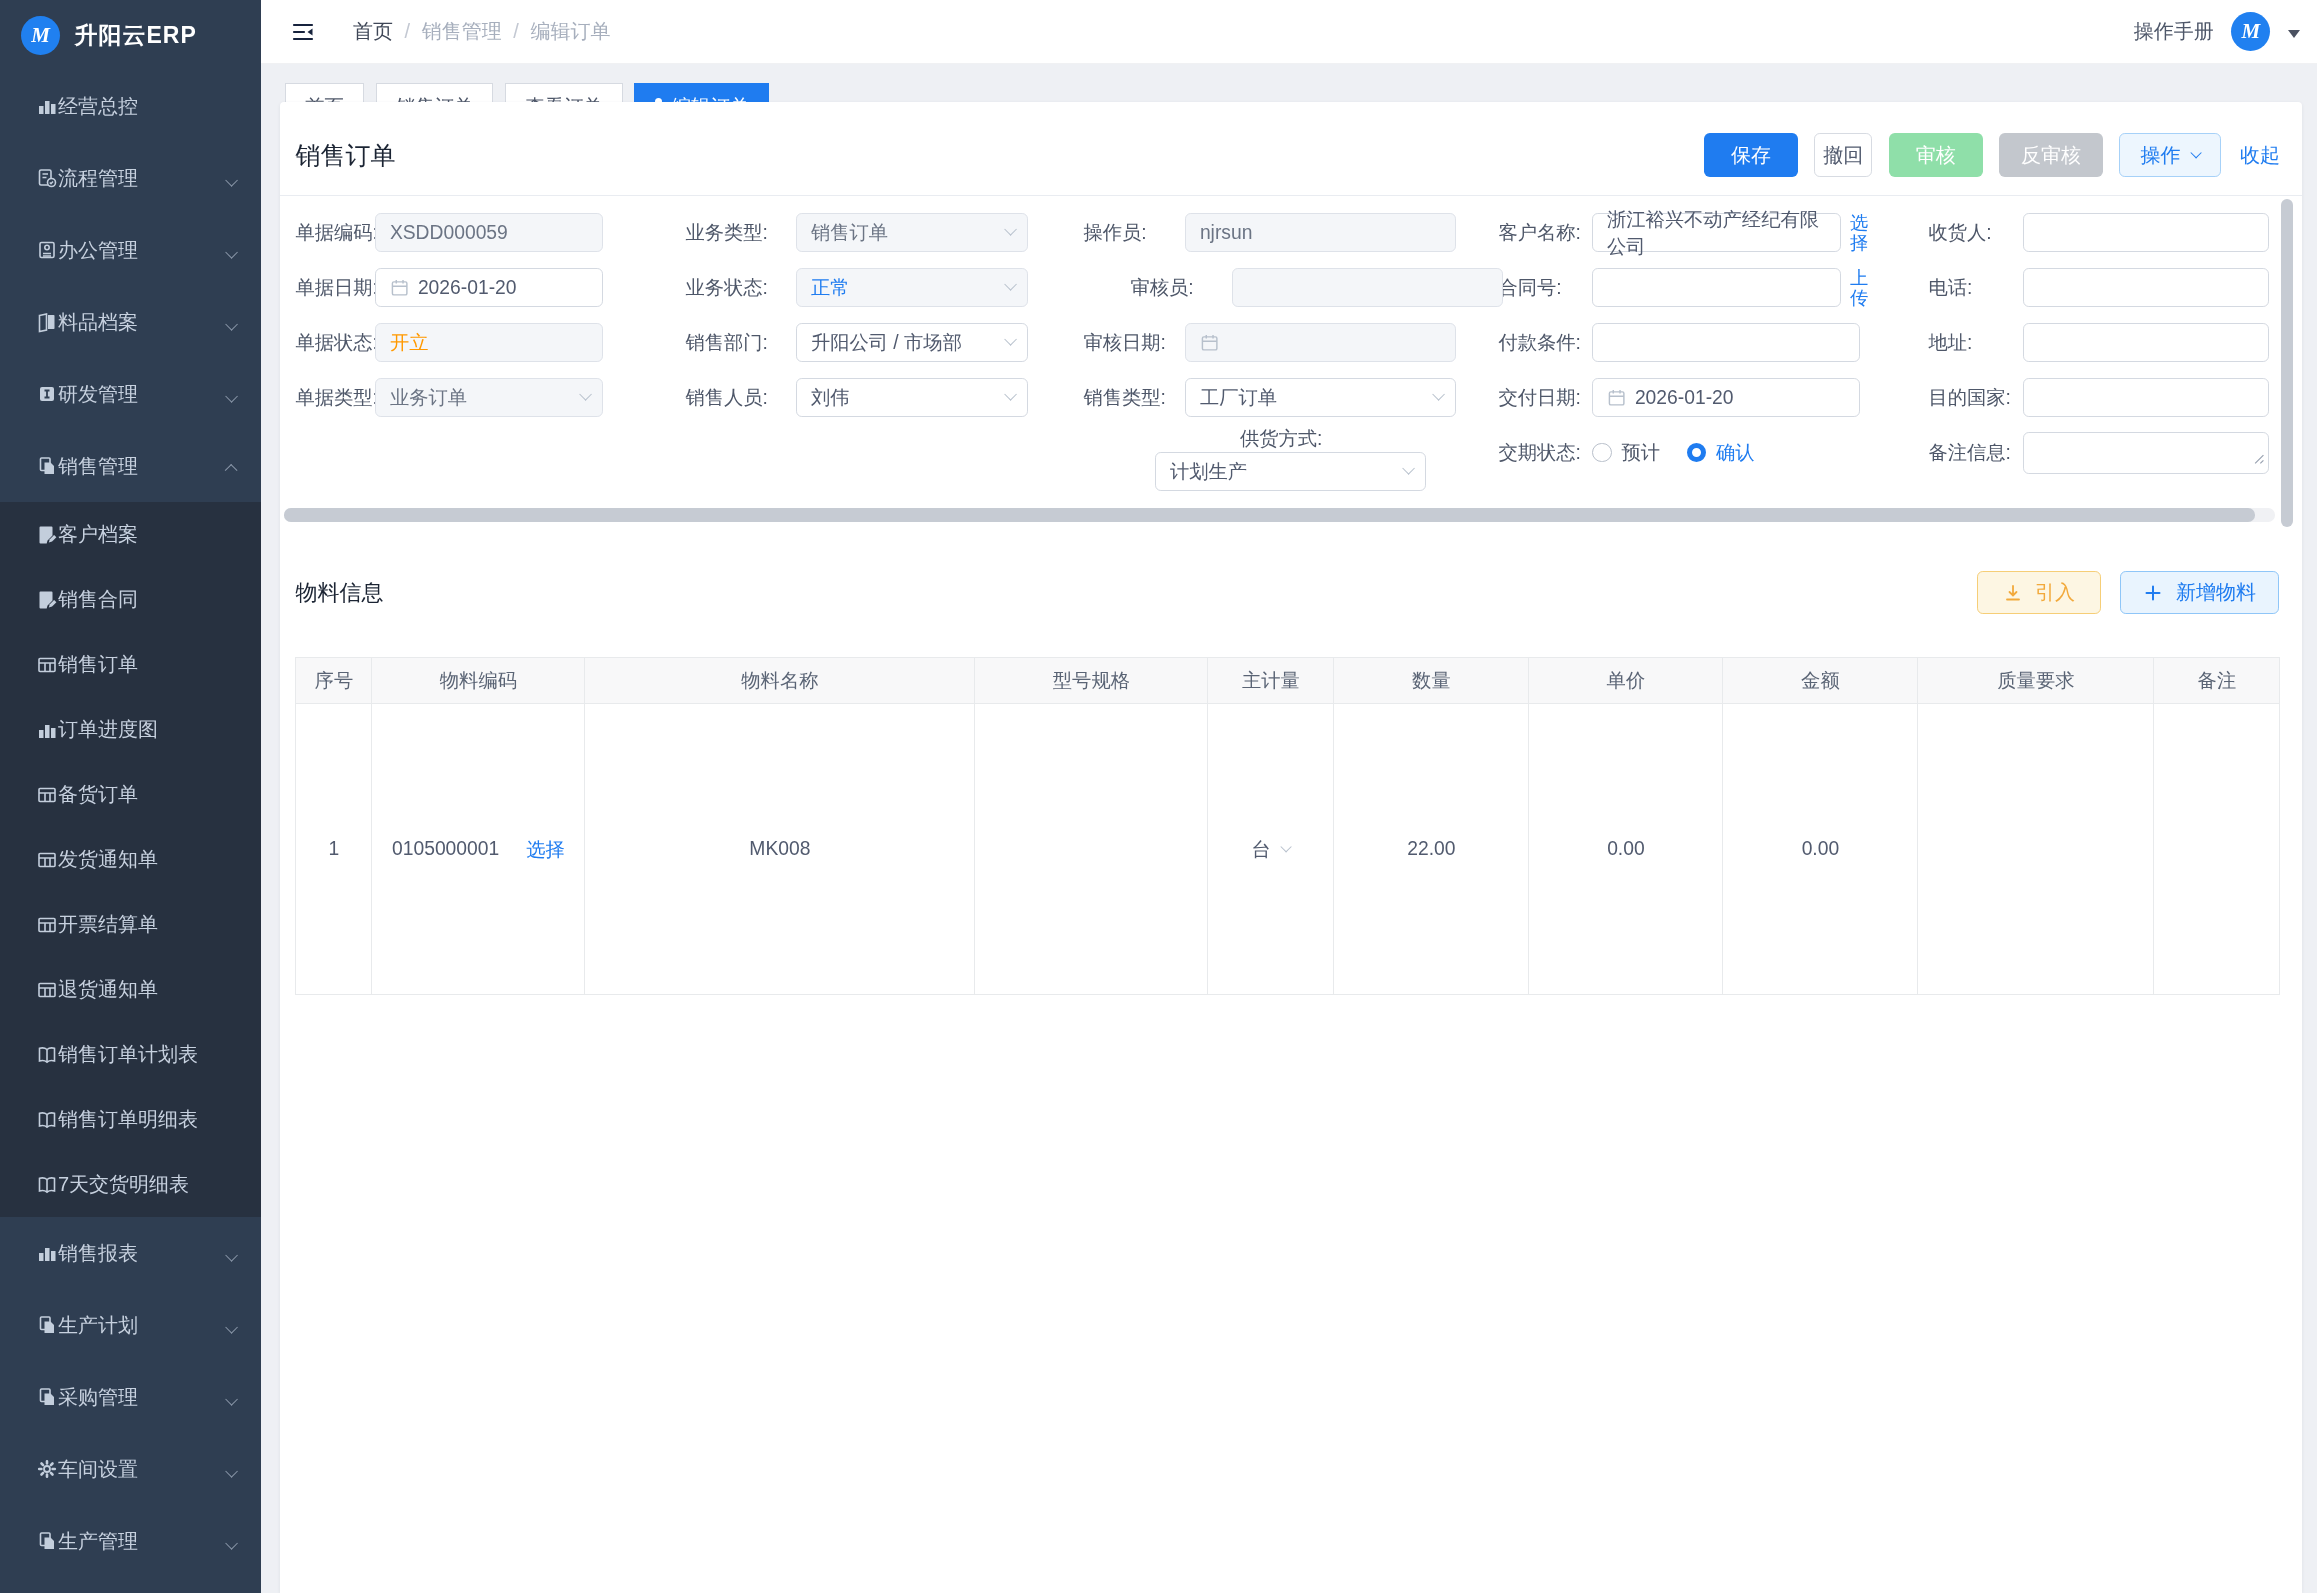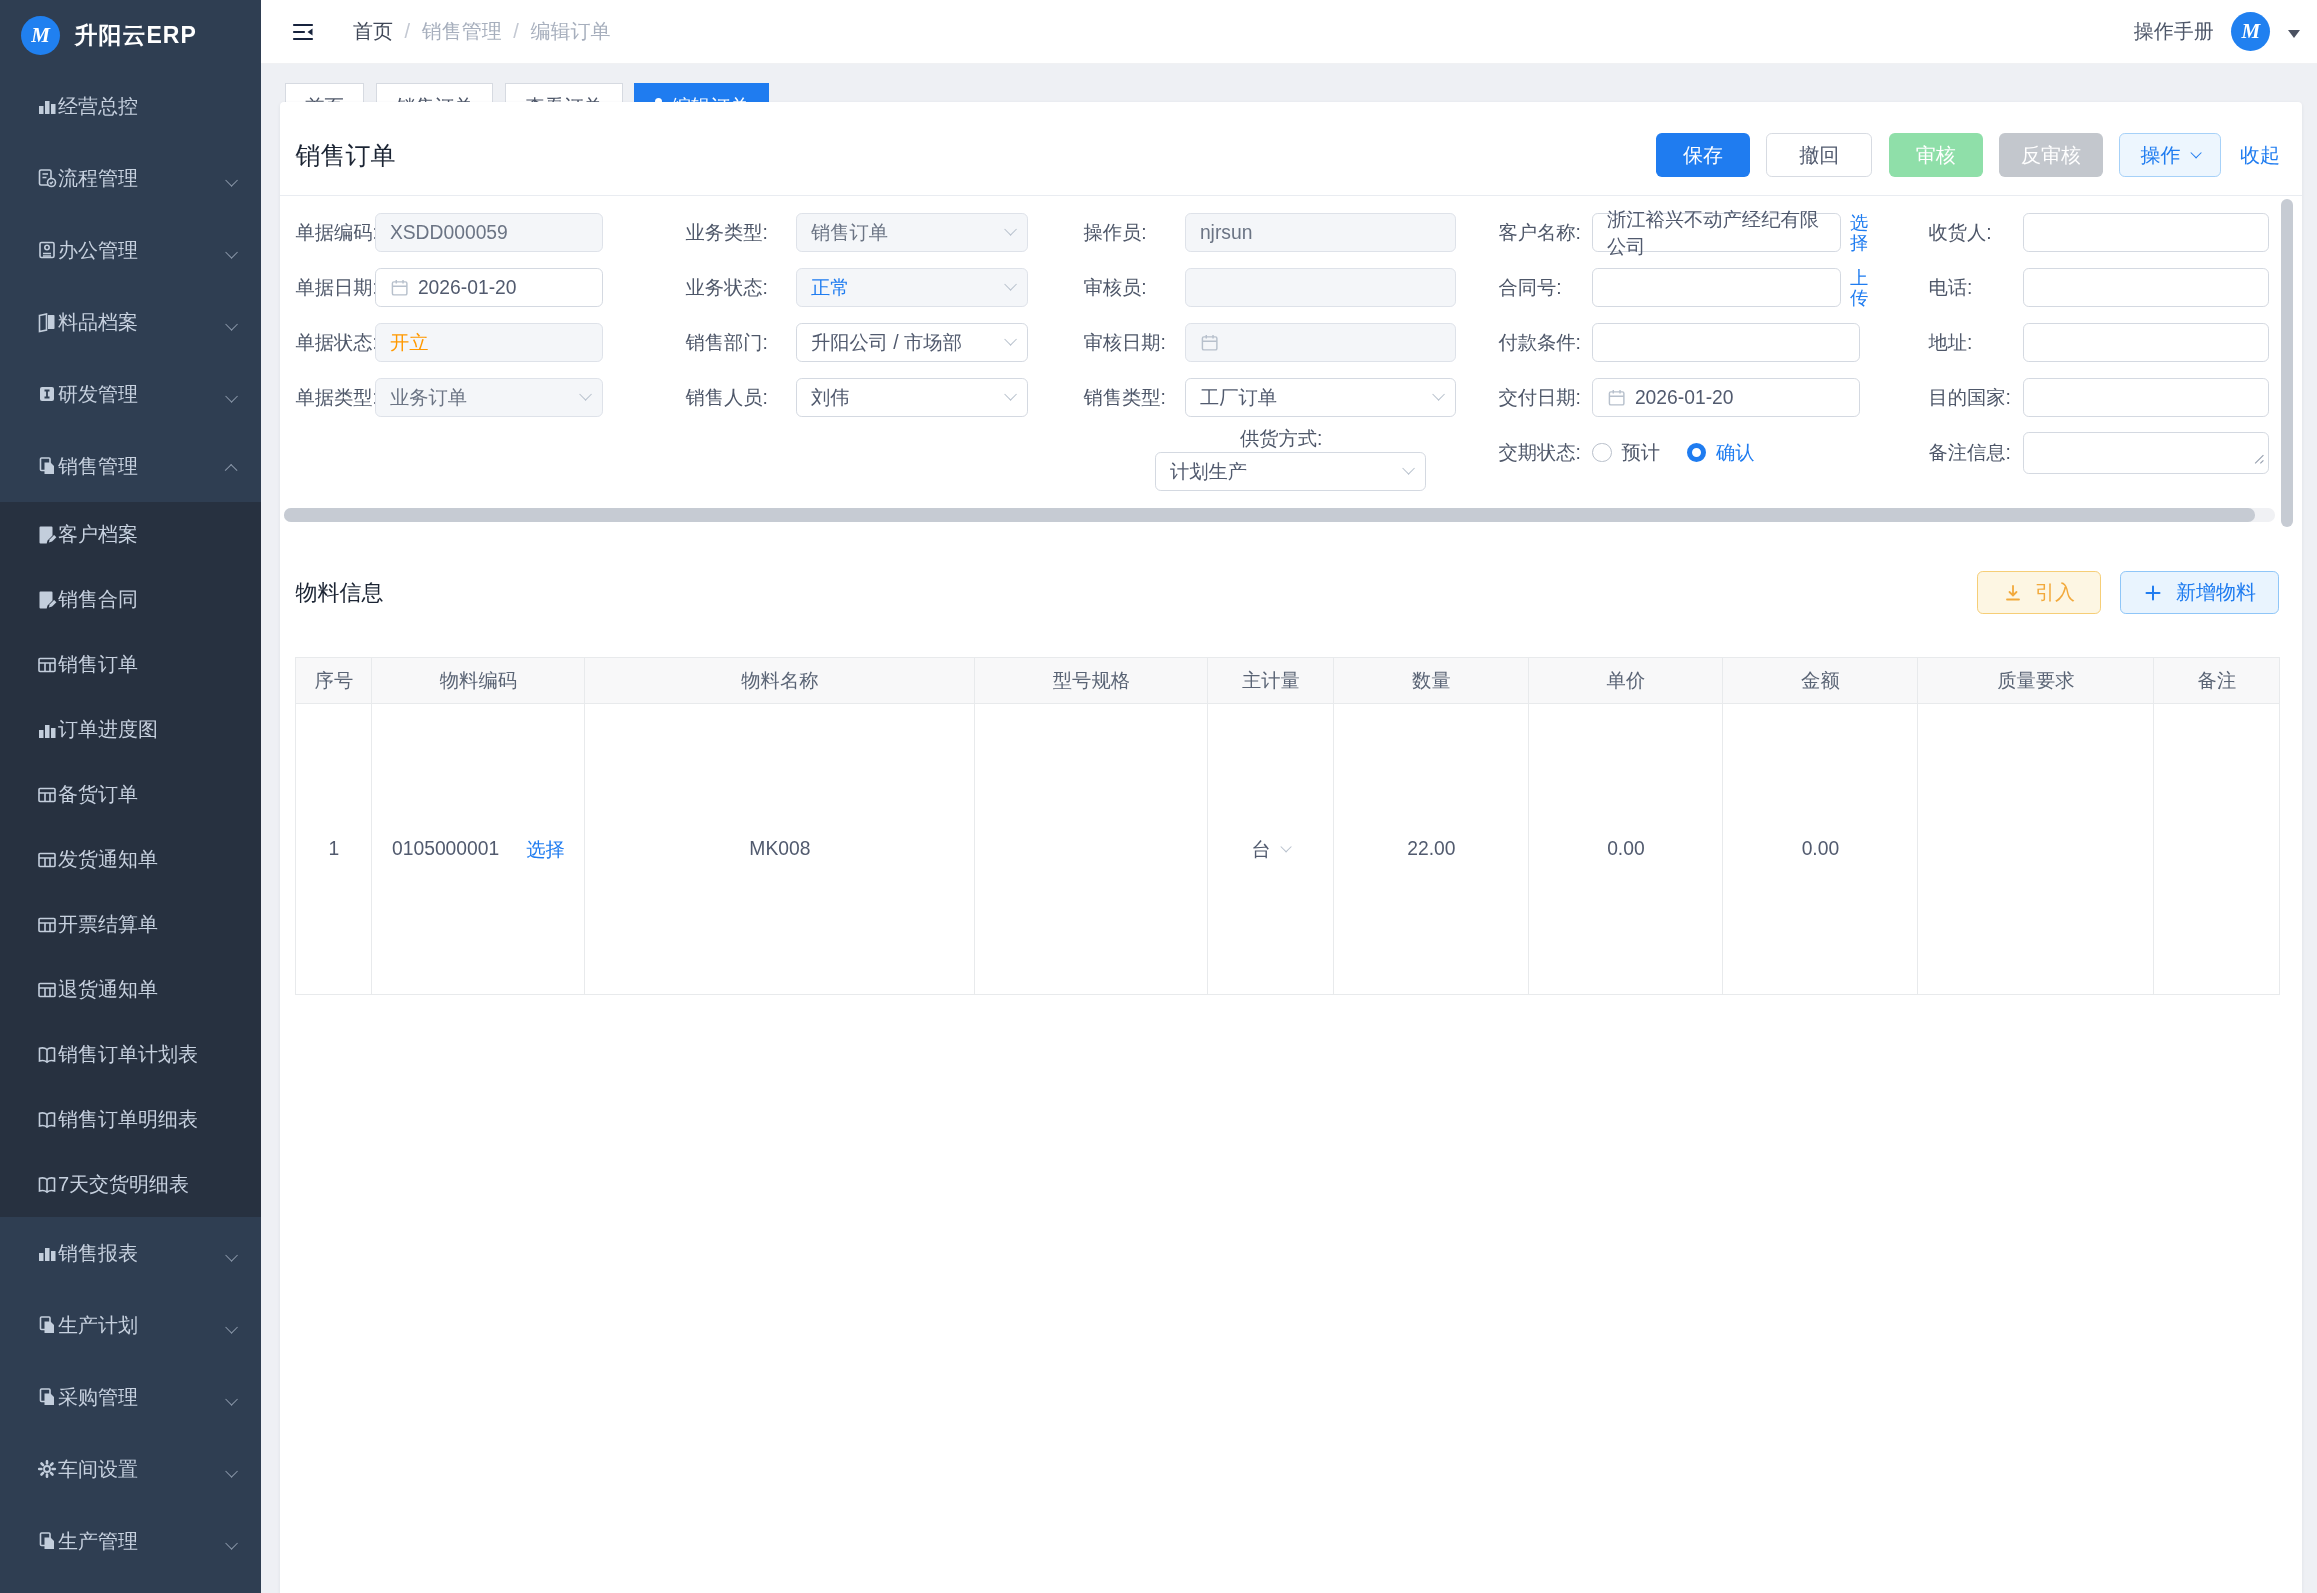--- a/index.html
+++ b/index.html
@@ -43,21 +43,21 @@
   
   .card{position:absolute;left:280px;top:102px;width:2022px;height:1491px;background:#fff;z-index:2;
        border-radius:3.9px 3.9px 0 0;box-shadow:0 1px 3.9px rgba(30,40,60,.08)}
   .card-head{display:flex;align-items:center;justify-content:space-between;padding:29px 22px 0 15.4px;height:77px}
   .panel-title{font-size:25px;color:#1b2433;font-weight:500}
   .divider{position:absolute;top:93px;left:0;right:0;height:1px;background:#e9ecf1}
   .toolbar{display:flex;align-items:center;gap:16.4px}
   .btn{height:44px;border-radius:5.8px;font-size:20px;display:inline-flex;align-items:center;
        justify-content:center;border:none;cursor:pointer;font-family:inherit;white-space:nowrap}
   .btn-save{background:#1f7cf0;color:#fff;padding:0 27px}
-  .btn-revoke{background:#fff;color:#515a6e;border:1px solid #d7dbe2;padding:0 32px}
+  .btn-revoke{background:#fff;color:#515a6e;border:1px solid #d7dbe2;padding:0 8px}
   .btn-audit{background:#8fdfa9;color:#fff;padding:0 27px}
   .btn-reverse{background:#c3c7cd;color:#fff;padding:0 22px}
   .btn-actions{background:#edf6fe;color:#1f7cf0;border:1px solid #a6d1f8;padding:0 20px;gap:11.6px}
   .btn-actions .chev{border-color:#1f7cf0;width:7.7px;height:7.7px;margin-top:-4.8px}
   .collapse-link{color:#1f7cf0;font-size:20px;cursor:pointer;margin-left:2.9px}
   
   .form-grid{position:absolute;top:103px;left:15.4px;right:33px;display:grid;
        grid-template-columns:390px 398px 415px 430px 1fr;grid-auto-rows:55px}
   .f-item{display:flex;align-items:center}
   .f-label{flex:none;font-size:19.3px;color:#4e5769;white-space:nowrap}
@@ -435,21 +435,21 @@
           <span class="val">2026-01-20</span>
         </div>
       </div>
       <div class="f-item c2" style="grid-area: 2 / 2;">
         <span class="f-label">业务状态:</span>
         <div class="ctrl select disabled">
           <span class="val blue">正常</span>
           <span class="sel-chev"></span>
         </div>
       </div>
-      <div class="f-item c3" style="grid-area: 2 / 3;">
+      <div class="f-item c3" style="grid-area: 2 / 3; margin-left: 47px;">
         <span class="f-label">审核员:</span>
         <div class="ctrl input disabled">
           <span class="val"></span>
         </div>
       </div>
       <div class="f-item c4 has-link" style="grid-area: 2 / 4;">
         <span class="f-label">合同号:</span>
         <div class="ctrl input">
           <span class="val"></span>
         </div>

